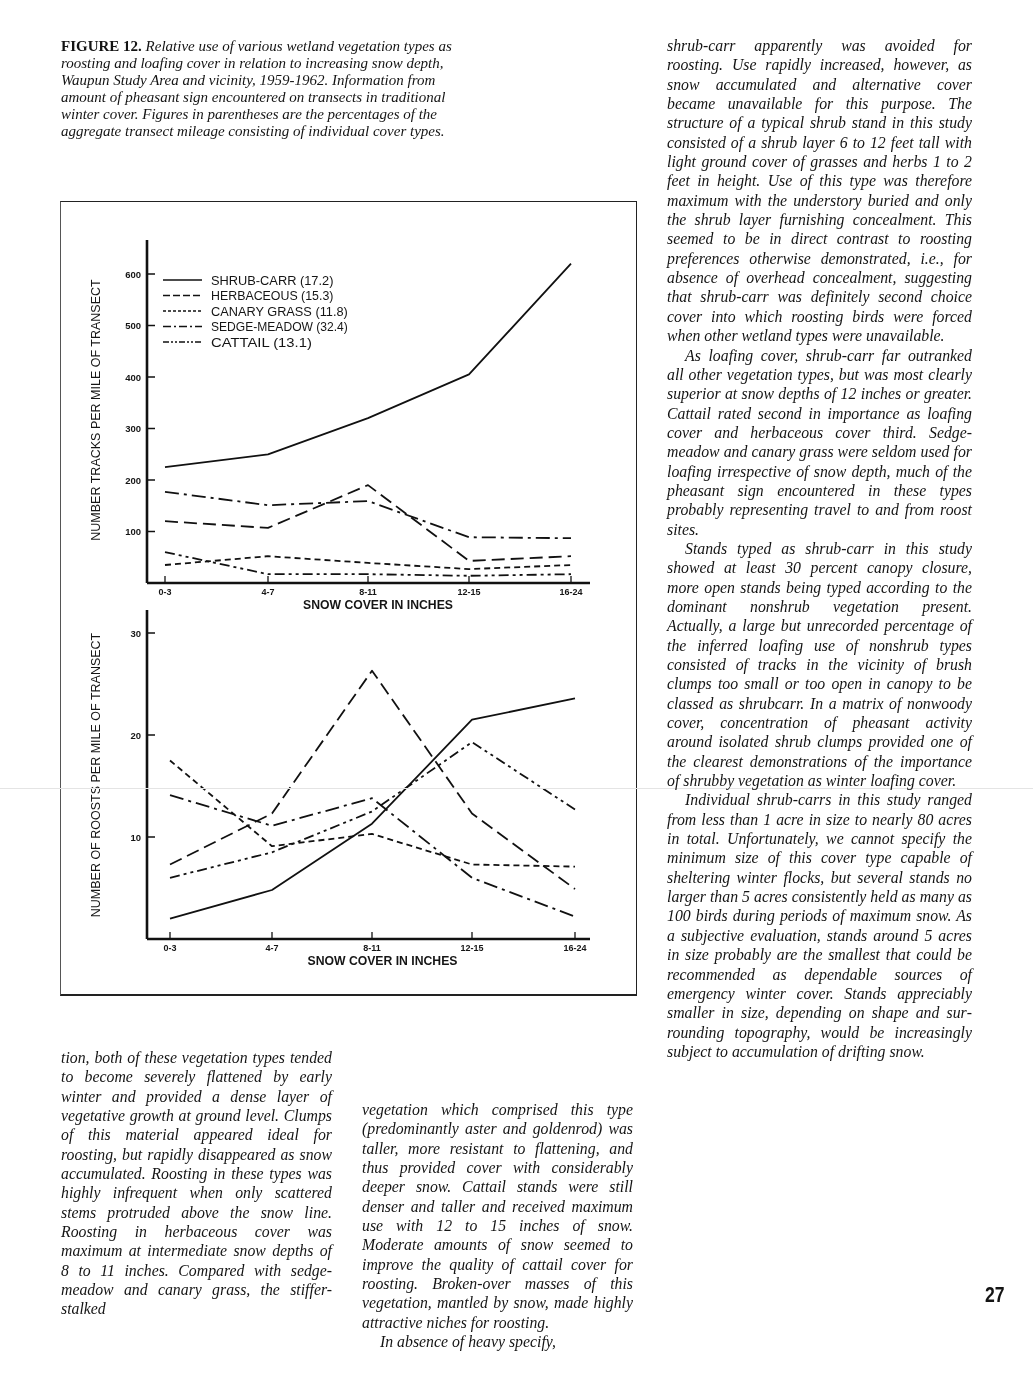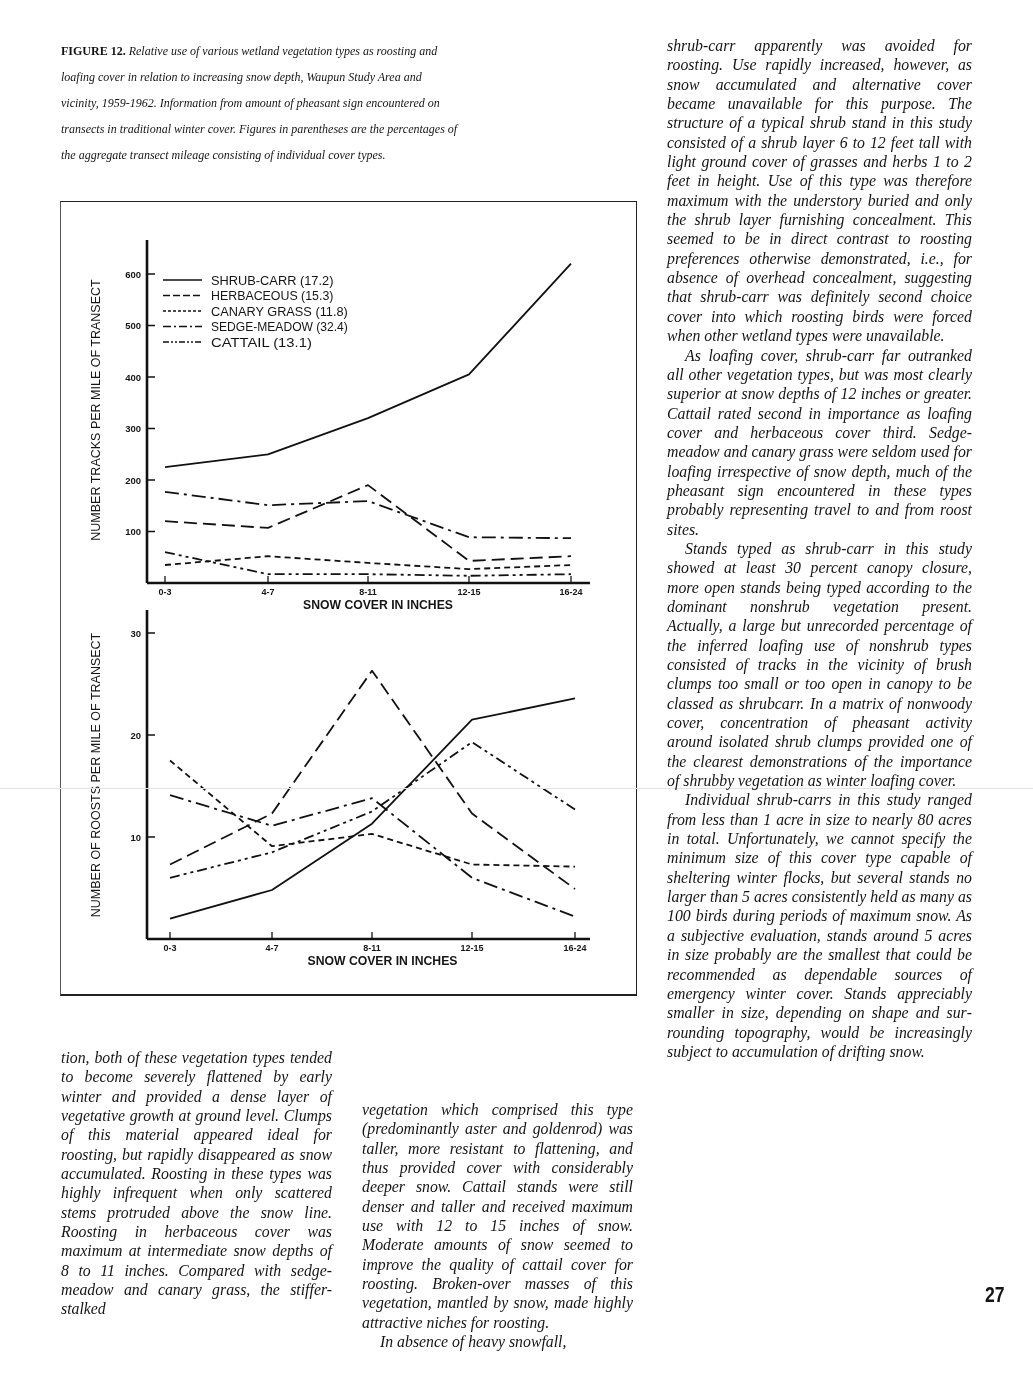--- a/index.html
+++ b/index.html
@@ -1,21 +1,21 @@
 <!DOCTYPE html>
 <html><head>
 <meta charset="utf-8">
 <style>
   html, body { margin: 0; padding: 0; background: #ffffff; }
   body { width: 1033px; height: 1380px; position: relative; overflow: hidden; color: #141414; }
   .serif { font-family: "Liberation Serif", "DejaVu Serif", serif; }
 
   #caption {
     position: absolute; left: 61px; top: 38px; width: 400px;
-    font-size: 12px; line-height: 26px;
+    font-size: 15px; line-height: 17px;
   }
   #caption .lbl { font-weight: bold; font-style: normal; }
   #caption .txt { font-style: italic; }
 
   #figure-frame {
     position: absolute; left: 60px; top: 201px; width: 577px; height: 795px;
     border-top: 1.5px solid #222; border-right: 1.5px solid #222; border-bottom: 2px solid #222; border-left: 1px solid #555;
     box-sizing: border-box;
   }
   svg#chart-svg { position: absolute; left: 0; top: 0; }
@@ -117,21 +117,21 @@
   </svg>
 
 <div class="scan-line" style="top:788px;"></div>
 
 <div id="col-left" class="col serif">
   <p>tion, both of these vegetation types tended to become severely flattened by early winter and provided a dense layer of vegetative growth at ground level. Clumps of this material appeared ideal for roosting, but rapidly disap­peared as snow accumulated. Roosting in these types was highly infrequent when only scattered stems protruded above the snow line. Roosting in her­baceous cover was maximum at inter­mediate snow depths of 8 to 11 inches. Compared with sedge-meadow and canary grass, the stiffer-stalked</p>
 </div>
 
 <div id="col-mid" class="col serif">
   <p>vegetation which comprised this type (predominantly aster and goldenrod) was taller, more resistant to flattening, and thus provided cover with con­siderably deeper snow. Cattail stands were still denser and taller and re­ceived maximum use with 12 to 15 inches of snow. Moderate amounts of snow seemed to improve the quality of cattail cover for roosting. Broken-over masses of this vegetation, mantled by snow, made highly attractive niches for roosting.</p>
-  <p class="indent">In absence of heavy snowfall,</p>
+  <p class="indent">In absence of heavy specify,</p>
 </div>
 
 <div id="col-right" class="col serif">
   <p>shrub-carr apparently was avoided for roosting. Use rapidly increased, how­ever, as snow accumulated and alter­native cover became unavailable for this purpose. The structure of a typical shrub stand in this study consisted of a shrub layer 6 to 12 feet tall with light ground cover of grasses and herbs 1 to 2 feet in height. Use of this type was therefore maximum with the under­story buried and only the shrub layer furnishing concealment. This seemed to be in direct contrast to roosting preferences otherwise demonstrated, i.e., for absence of overhead conceal­ment, suggesting that shrub-carr was definitely second choice cover into which roosting birds were forced when other wetland types were unavailable.</p>
   <p class="indent">As loafing cover, shrub-carr far out­ranked all other vegetation types, but was most clearly superior at snow depths of 12 inches or greater. Cattail rated second in importance as loafing cover and herbaceous cover third. Sedge-meadow and canary grass were seldom used for loafing irrespective of snow depth, much of the pheasant sign encountered in these types probably representing travel to and from roost sites.</p>
   <p class="indent">Stands typed as shrub-carr in this study showed at least 30 percent canopy closure, more open stands being typed according to the dominant nonshrub vegetation present. Actually, a large but unrecorded percentage of the inferred loafing use of nonshrub types consisted of tracks in the vicin­ity of brush clumps too small or too open in canopy to be classed as shrub­carr. In a matrix of nonwoody cover, concentration of pheasant activity around isolated shrub clumps provided one of the clearest demonstrations of the importance of shrubby vegetation as winter loafing cover.</p>
   <p class="indent">Individual shrub-carrs in this study ranged from less than 1 acre in size to nearly 80 acres in total. Unfortun­ately, we cannot specify the minimum size of this cover type capable of sheltering winter flocks, but several stands no larger than 5 acres consis­tently held as many as 100 birds during periods of maximum snow. As a subjective evaluation, stands around 5 acres in size probably are the small­est that could be recommended as dependable sources of emergency win­ter cover. Stands appreciably smaller in size, depending on shape and sur­rounding topography, would be in­creasingly subject to accumulation of drifting snow.</p>
 </div>
 
 <div id="page-number">27</div>

